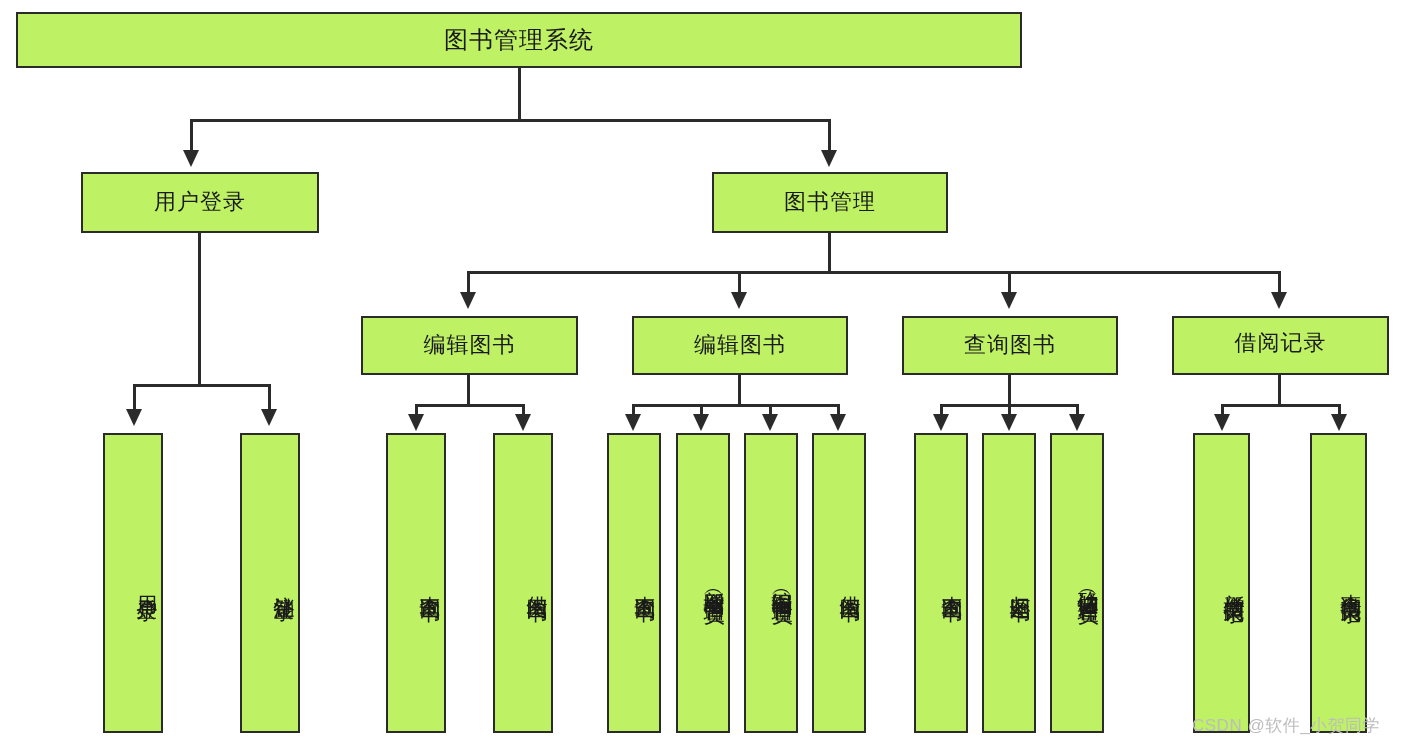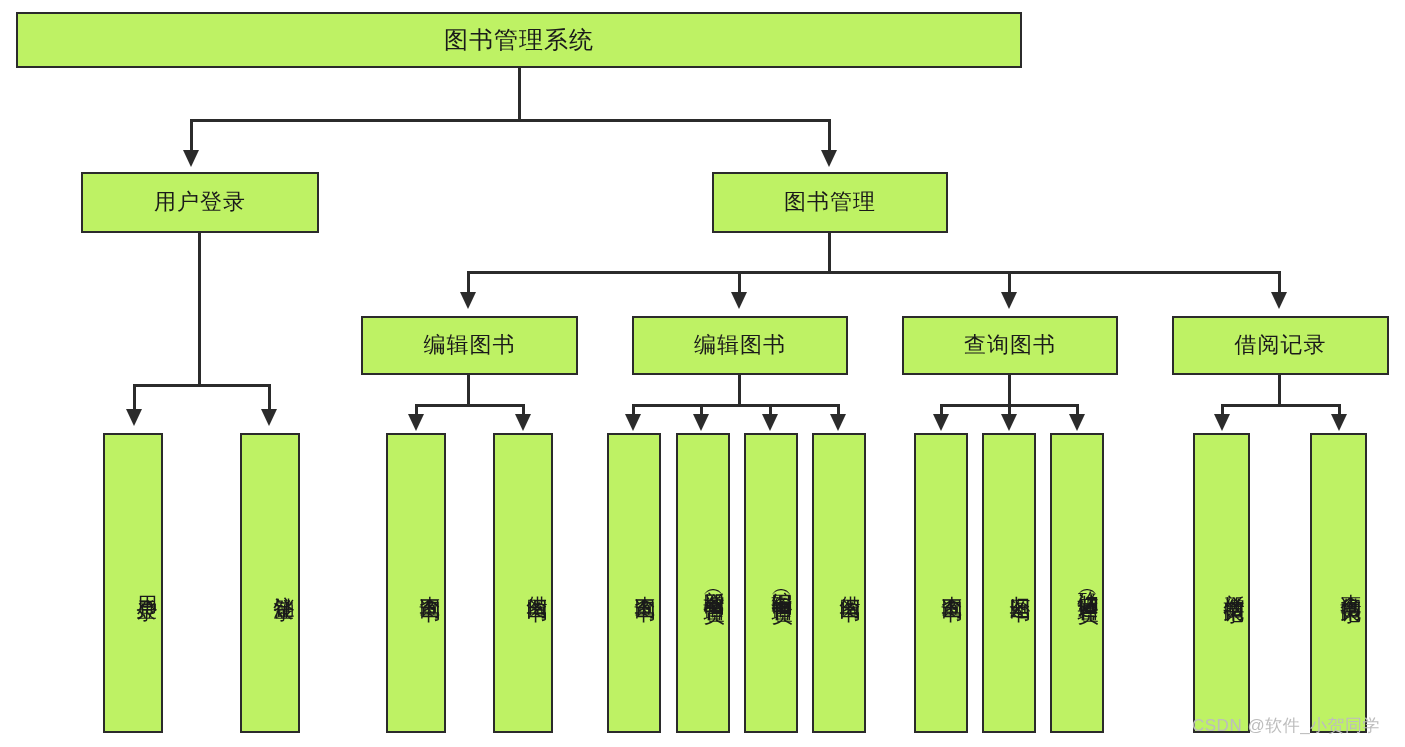--- a/index.html
+++ b/index.html
@@ -119,21 +119,21 @@
 
   <div class="node horiz" style="left:361px; top:316px; width:217px; height:59px;">
     <span>编辑图书</span>
   </div>
   <div class="node horiz" style="left:632px; top:316px; width:216px; height:59px;">
     <span>编辑图书</span>
   </div>
   <div class="node horiz" style="left:902px; top:316px; width:216px; height:59px;">
     <span>查询图书</span>
   </div>
-  <div class="node horiz" style="left:1172px; top:316px; width:217px; height:59px;">
+  <div class="node horiz" style="left:1172px; top:316px; width:217px; height:59px;font-family:Liberation Mono, monospace;">
     <span>借阅记录</span>
   </div>
 
   <div class="edge v" style="left:467px; top:375px; width:3px; height:31px;"></div>
   <div class="edge h" style="left:415px; top:404px; width:110px; height:3px;"></div>
   <div class="edge v" style="left:415px; top:404px; width:3px; height:14px;"></div>
   <div class="arrow" style="left:408px; top:414px;"></div>
   <div class="edge v" style="left:522px; top:404px; width:3px; height:14px;"></div>
   <div class="arrow" style="left:515px; top:414px;"></div>
 

